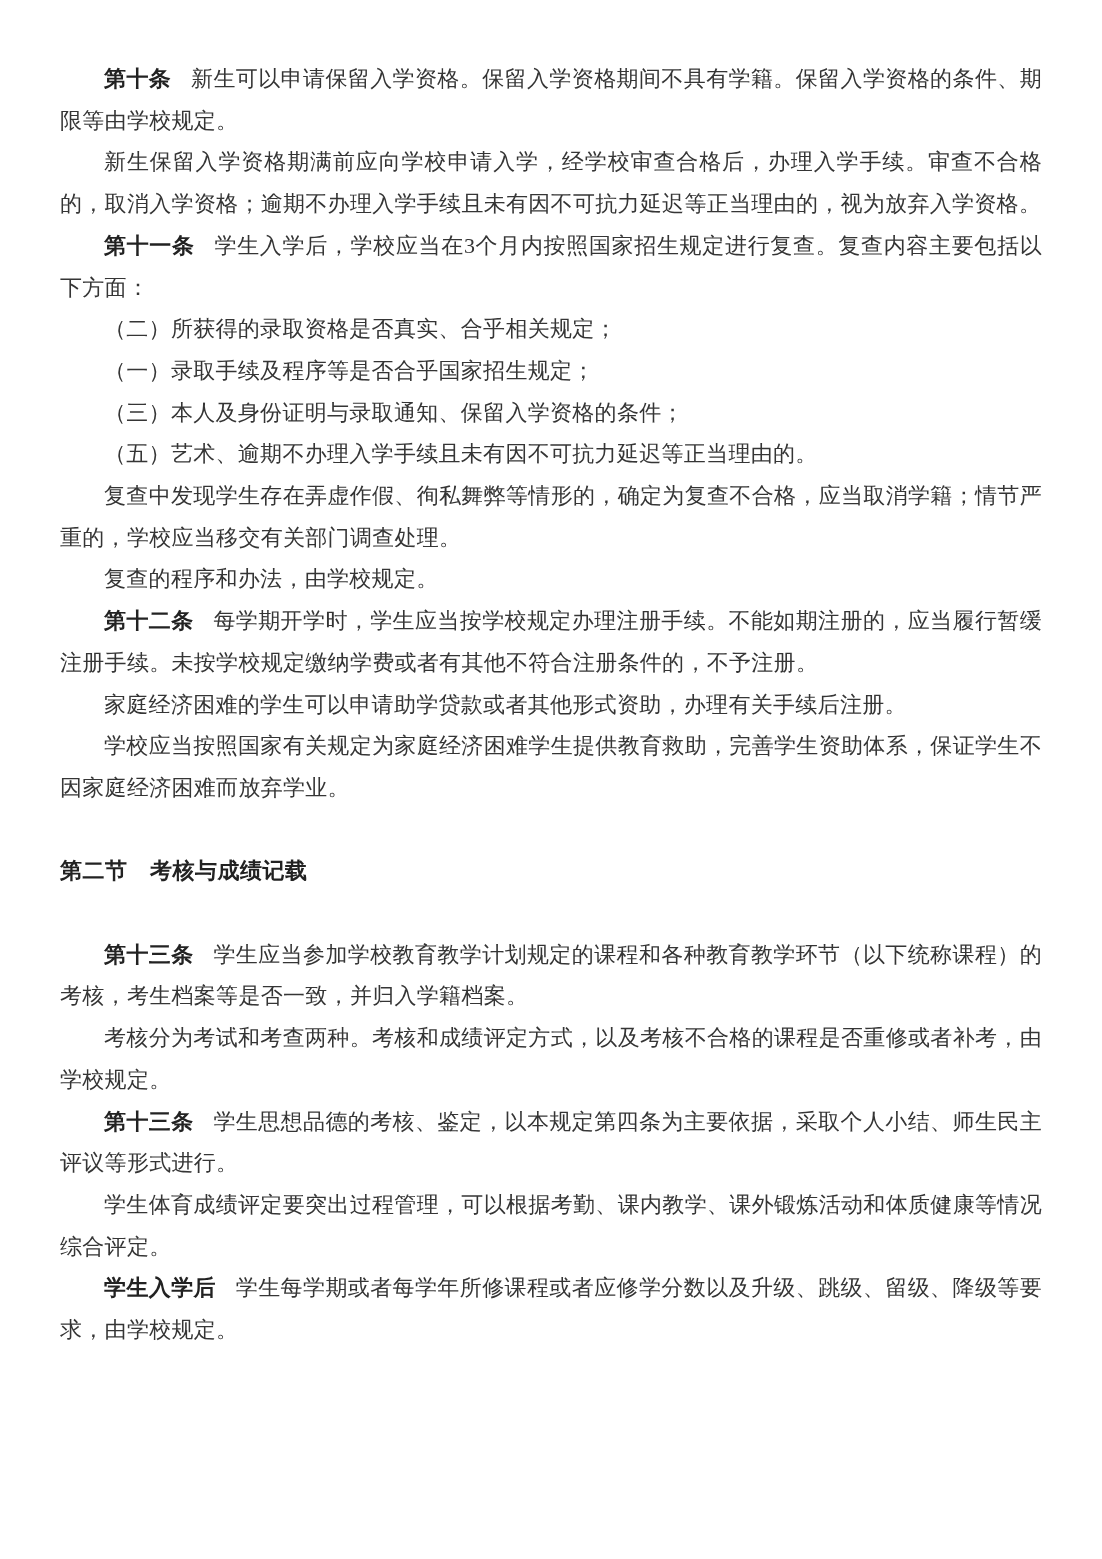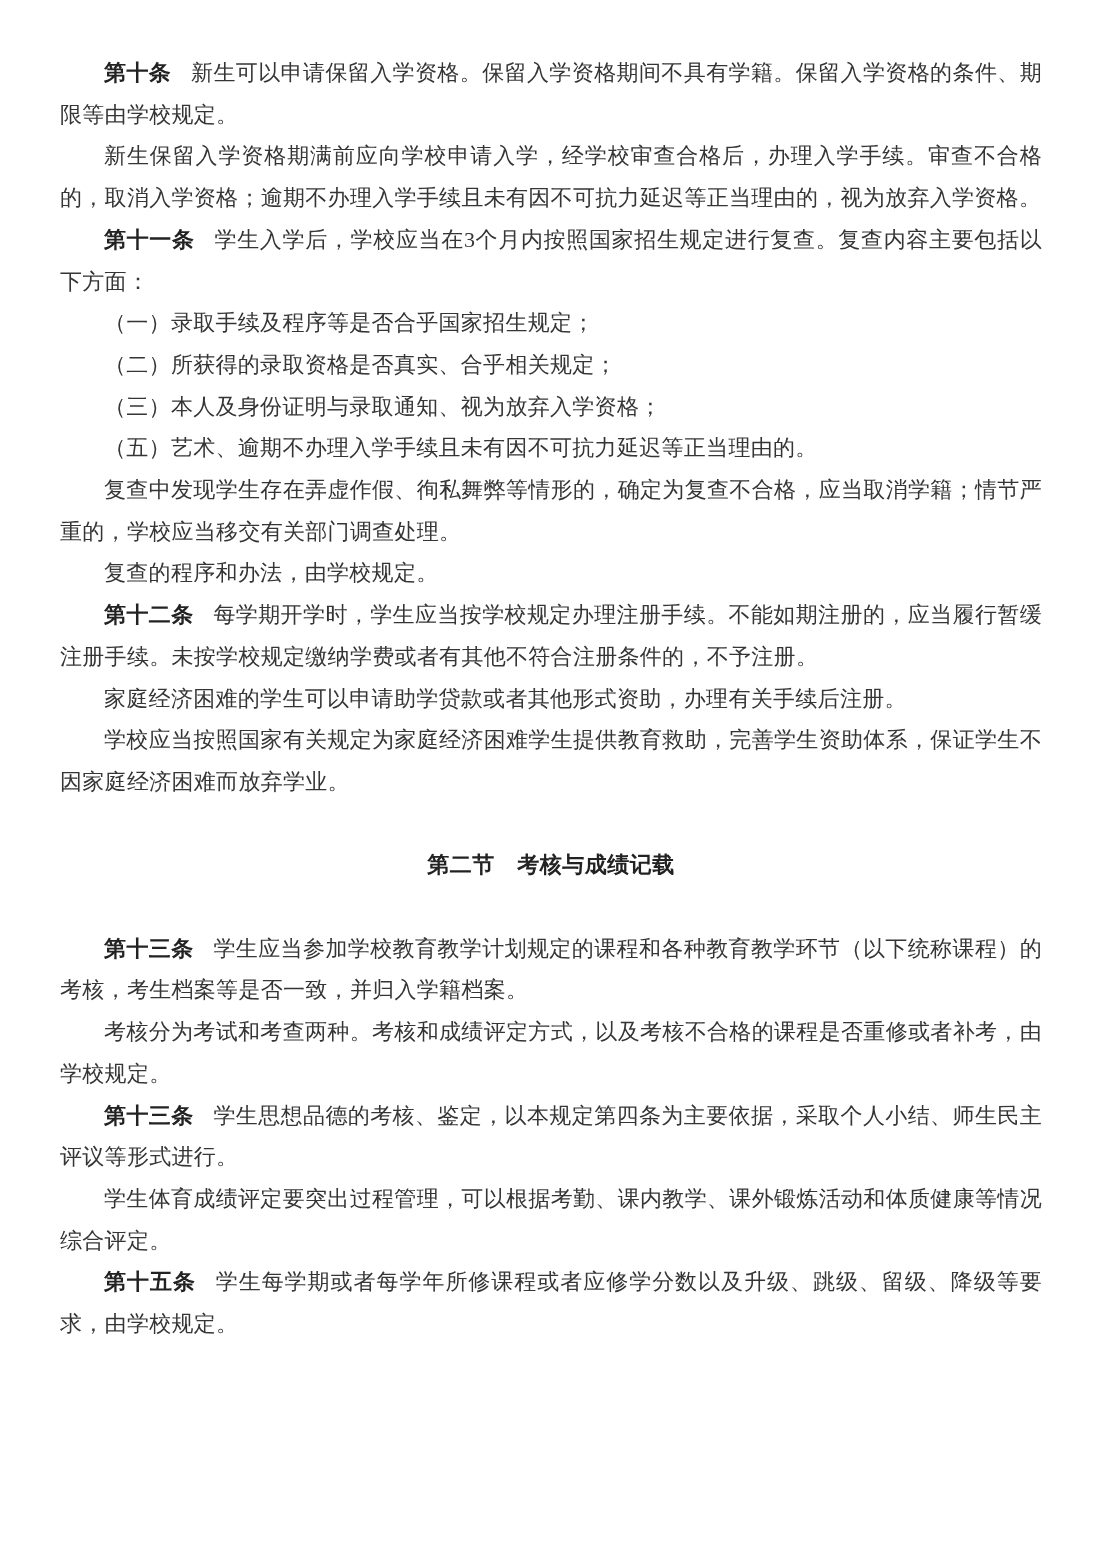--- a/index.html
+++ b/index.html
@@ -21,61 +21,62 @@
     box-sizing: border-box;
   }
   .content {
     box-sizing: border-box;
     padding: 52px 60px 0 60px;
     font-size: 22px;
     line-height: 41.7px;
     text-align: justify;
     text-justify: inter-ideograph;
     letter-spacing: 0.3px;
+    margin-top: 6px;
   }
   p.para {
     margin: 0;
     padding: 0;
     text-indent: 2em;
     word-break: break-all;
   }
   p.para .num {
     font-weight: bold;
     color: #222222;
     margin-right: 0.9em;
   }
   h2.section-heading {
     margin: 41.7px 0;
     padding: 0;
     font-size: 22px;
     line-height: 41.7px;
     font-weight: bold;
-    text-align: center;
+    text-align: left;
     text-indent: 0;
     color: #222222;
     letter-spacing: 0.5px;
   }
 </style>
 </head>
 <body>
 
 <div class="page">
   <div class="content" id="doc-content">
       <p class="para"><b class="num">第十条</b><span>新生可以申请保留入学资格。保留入学资格期间不具有学籍。保留入学资格的条件、期限等由学校规定。</span></p>
       <p class="para"><span>新生保留入学资格期满前应向学校申请入学，经学校审查合格后，办理入学手续。审查不合格的，取消入学资格；逾期不办理入学手续且未有因不可抗力延迟等正当理由的，视为放弃入学资格。</span></p>
       <p class="para"><b class="num">第十一条</b><span>学生入学后，学校应当在3个月内按照国家招生规定进行复查。复查内容主要包括以下方面：</span></p>
+      <p class="para"><span>（二）所获得的录取资格是否真实、合乎相关规定；</span></p>
       <p class="para"><span>（一）录取手续及程序等是否合乎国家招生规定；</span></p>
-      <p class="para"><span>（二）所获得的录取资格是否真实、合乎相关规定；</span></p>
-      <p class="para"><span>（三）本人及身份证明与录取通知、视为放弃入学资格；</span></p>
+      <p class="para"><span>（三）本人及身份证明与录取通知、保留入学资格的条件；</span></p>
       <p class="para"><span>（五）艺术、逾期不办理入学手续且未有因不可抗力延迟等正当理由的。</span></p>
       <p class="para"><span>复查中发现学生存在弄虚作假、徇私舞弊等情形的，确定为复查不合格，应当取消学籍；情节严重的，学校应当移交有关部门调查处理。</span></p>
       <p class="para"><span>复查的程序和办法，由学校规定。</span></p>
       <p class="para"><b class="num">第十二条</b><span>每学期开学时，学生应当按学校规定办理注册手续。不能如期注册的，应当履行暂缓注册手续。未按学校规定缴纳学费或者有其他不符合注册条件的，不予注册。</span></p>
       <p class="para"><span>家庭经济困难的学生可以申请助学贷款或者其他形式资助，办理有关手续后注册。</span></p>
       <p class="para"><span>学校应当按照国家有关规定为家庭经济困难学生提供教育救助，完善学生资助体系，保证学生不因家庭经济困难而放弃学业。</span></p>
       <h2 class="section-heading">第二节　考核与成绩记载</h2>
       <p class="para"><b class="num">第十三条</b><span>学生应当参加学校教育教学计划规定的课程和各种教育教学环节（以下统称课程）的考核，考生档案等是否一致，并归入学籍档案。</span></p>
       <p class="para"><span>考核分为考试和考查两种。考核和成绩评定方式，以及考核不合格的课程是否重修或者补考，由学校规定。</span></p>
       <p class="para"><b class="num">第十三条</b><span>学生思想品德的考核、鉴定，以本规定第四条为主要依据，采取个人小结、师生民主评议等形式进行。</span></p>
       <p class="para"><span>学生体育成绩评定要突出过程管理，可以根据考勤、课内教学、课外锻炼活动和体质健康等情况综合评定。</span></p>
-      <p class="para"><b class="num">第十五条</b><span>学生每学期或者每学年所修课程或者应修学分数以及升级、跳级、留级、降级等要求，由学校规定。</span></p>
+      <p class="para"><b class="num">学生入学后</b><span>学生每学期或者每学年所修课程或者应修学分数以及升级、跳级、留级、降级等要求，由学校规定。</span></p>
     </div>
 </div>
 
 </body></html>

